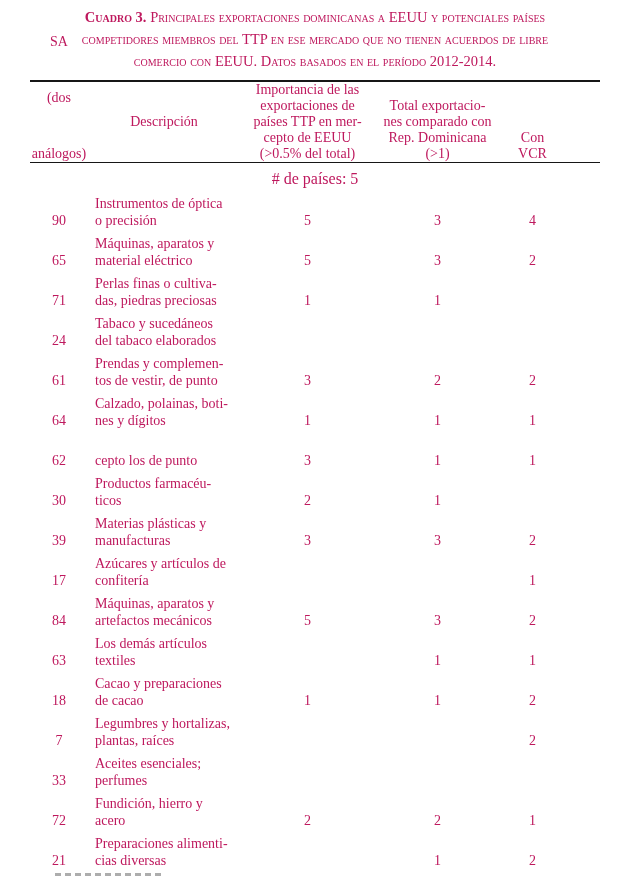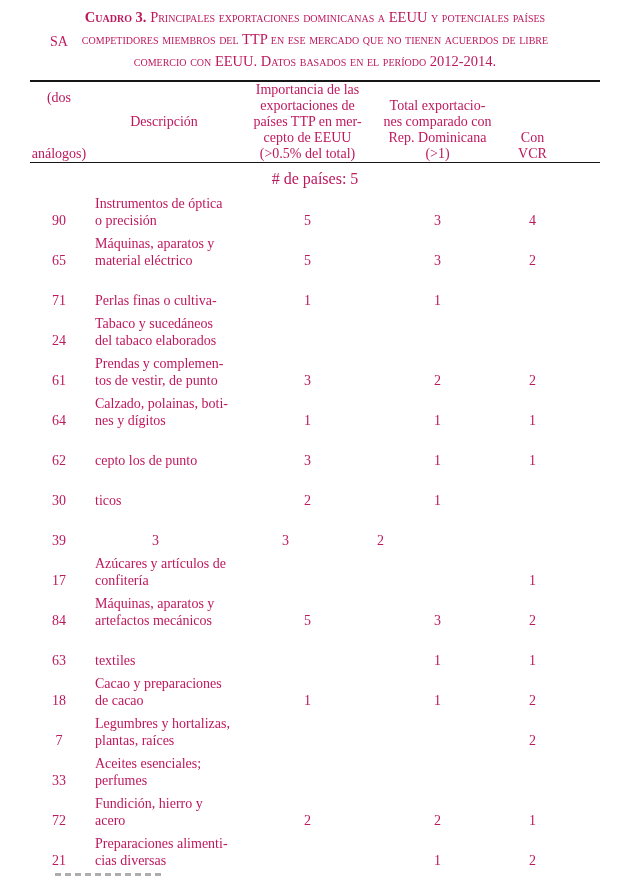--- a/index.html
+++ b/index.html
@@ -141,20 +141,21 @@
           <div class="cell c-fill">
             <div></div>
           </div>
         </div>
         <div class="row">
           <div class="cell c-sa">
             <div>71</div>
           </div>
           <div class="cell c-desc">
             <div>Perlas finas o cultiva-</div>
+            <div>das, piedras preciosas</div>
           </div>
           <div class="cell c-imp">
             <div>1</div>
           </div>
           <div class="cell c-tot">
             <div>1</div>
           </div>
           <div class="cell c-vcr">
             <div></div>
           </div>
@@ -243,38 +244,43 @@
           </div>
           <div class="cell c-fill">
             <div></div>
           </div>
         </div>
         <div class="row">
           <div class="cell c-sa">
             <div>30</div>
           </div>
           <div class="cell c-desc">
+            <div>Productos farmacéu-</div>
             <div>ticos</div>
           </div>
           <div class="cell c-imp">
             <div>2</div>
           </div>
           <div class="cell c-tot">
             <div>1</div>
           </div>
           <div class="cell c-vcr">
             <div></div>
           </div>
           <div class="cell c-fill">
             <div></div>
           </div>
         </div>
         <div class="row">
           <div class="cell c-sa">
             <div>39</div>
+          </div>
+          <div class="cell c-desc">
+            <div>Materias plásticas y</div>
+            <div>manufacturas</div>
           </div>
           <div class="cell c-imp">
             <div>3</div>
           </div>
           <div class="cell c-tot">
             <div>3</div>
           </div>
           <div class="cell c-vcr">
             <div>2</div>
           </div>
@@ -322,20 +328,21 @@
           </div>
           <div class="cell c-fill">
             <div></div>
           </div>
         </div>
         <div class="row">
           <div class="cell c-sa">
             <div>63</div>
           </div>
           <div class="cell c-desc">
+            <div>Los demás artículos</div>
             <div>textiles</div>
           </div>
           <div class="cell c-imp">
             <div></div>
           </div>
           <div class="cell c-tot">
             <div>1</div>
           </div>
           <div class="cell c-vcr">
             <div>1</div>

